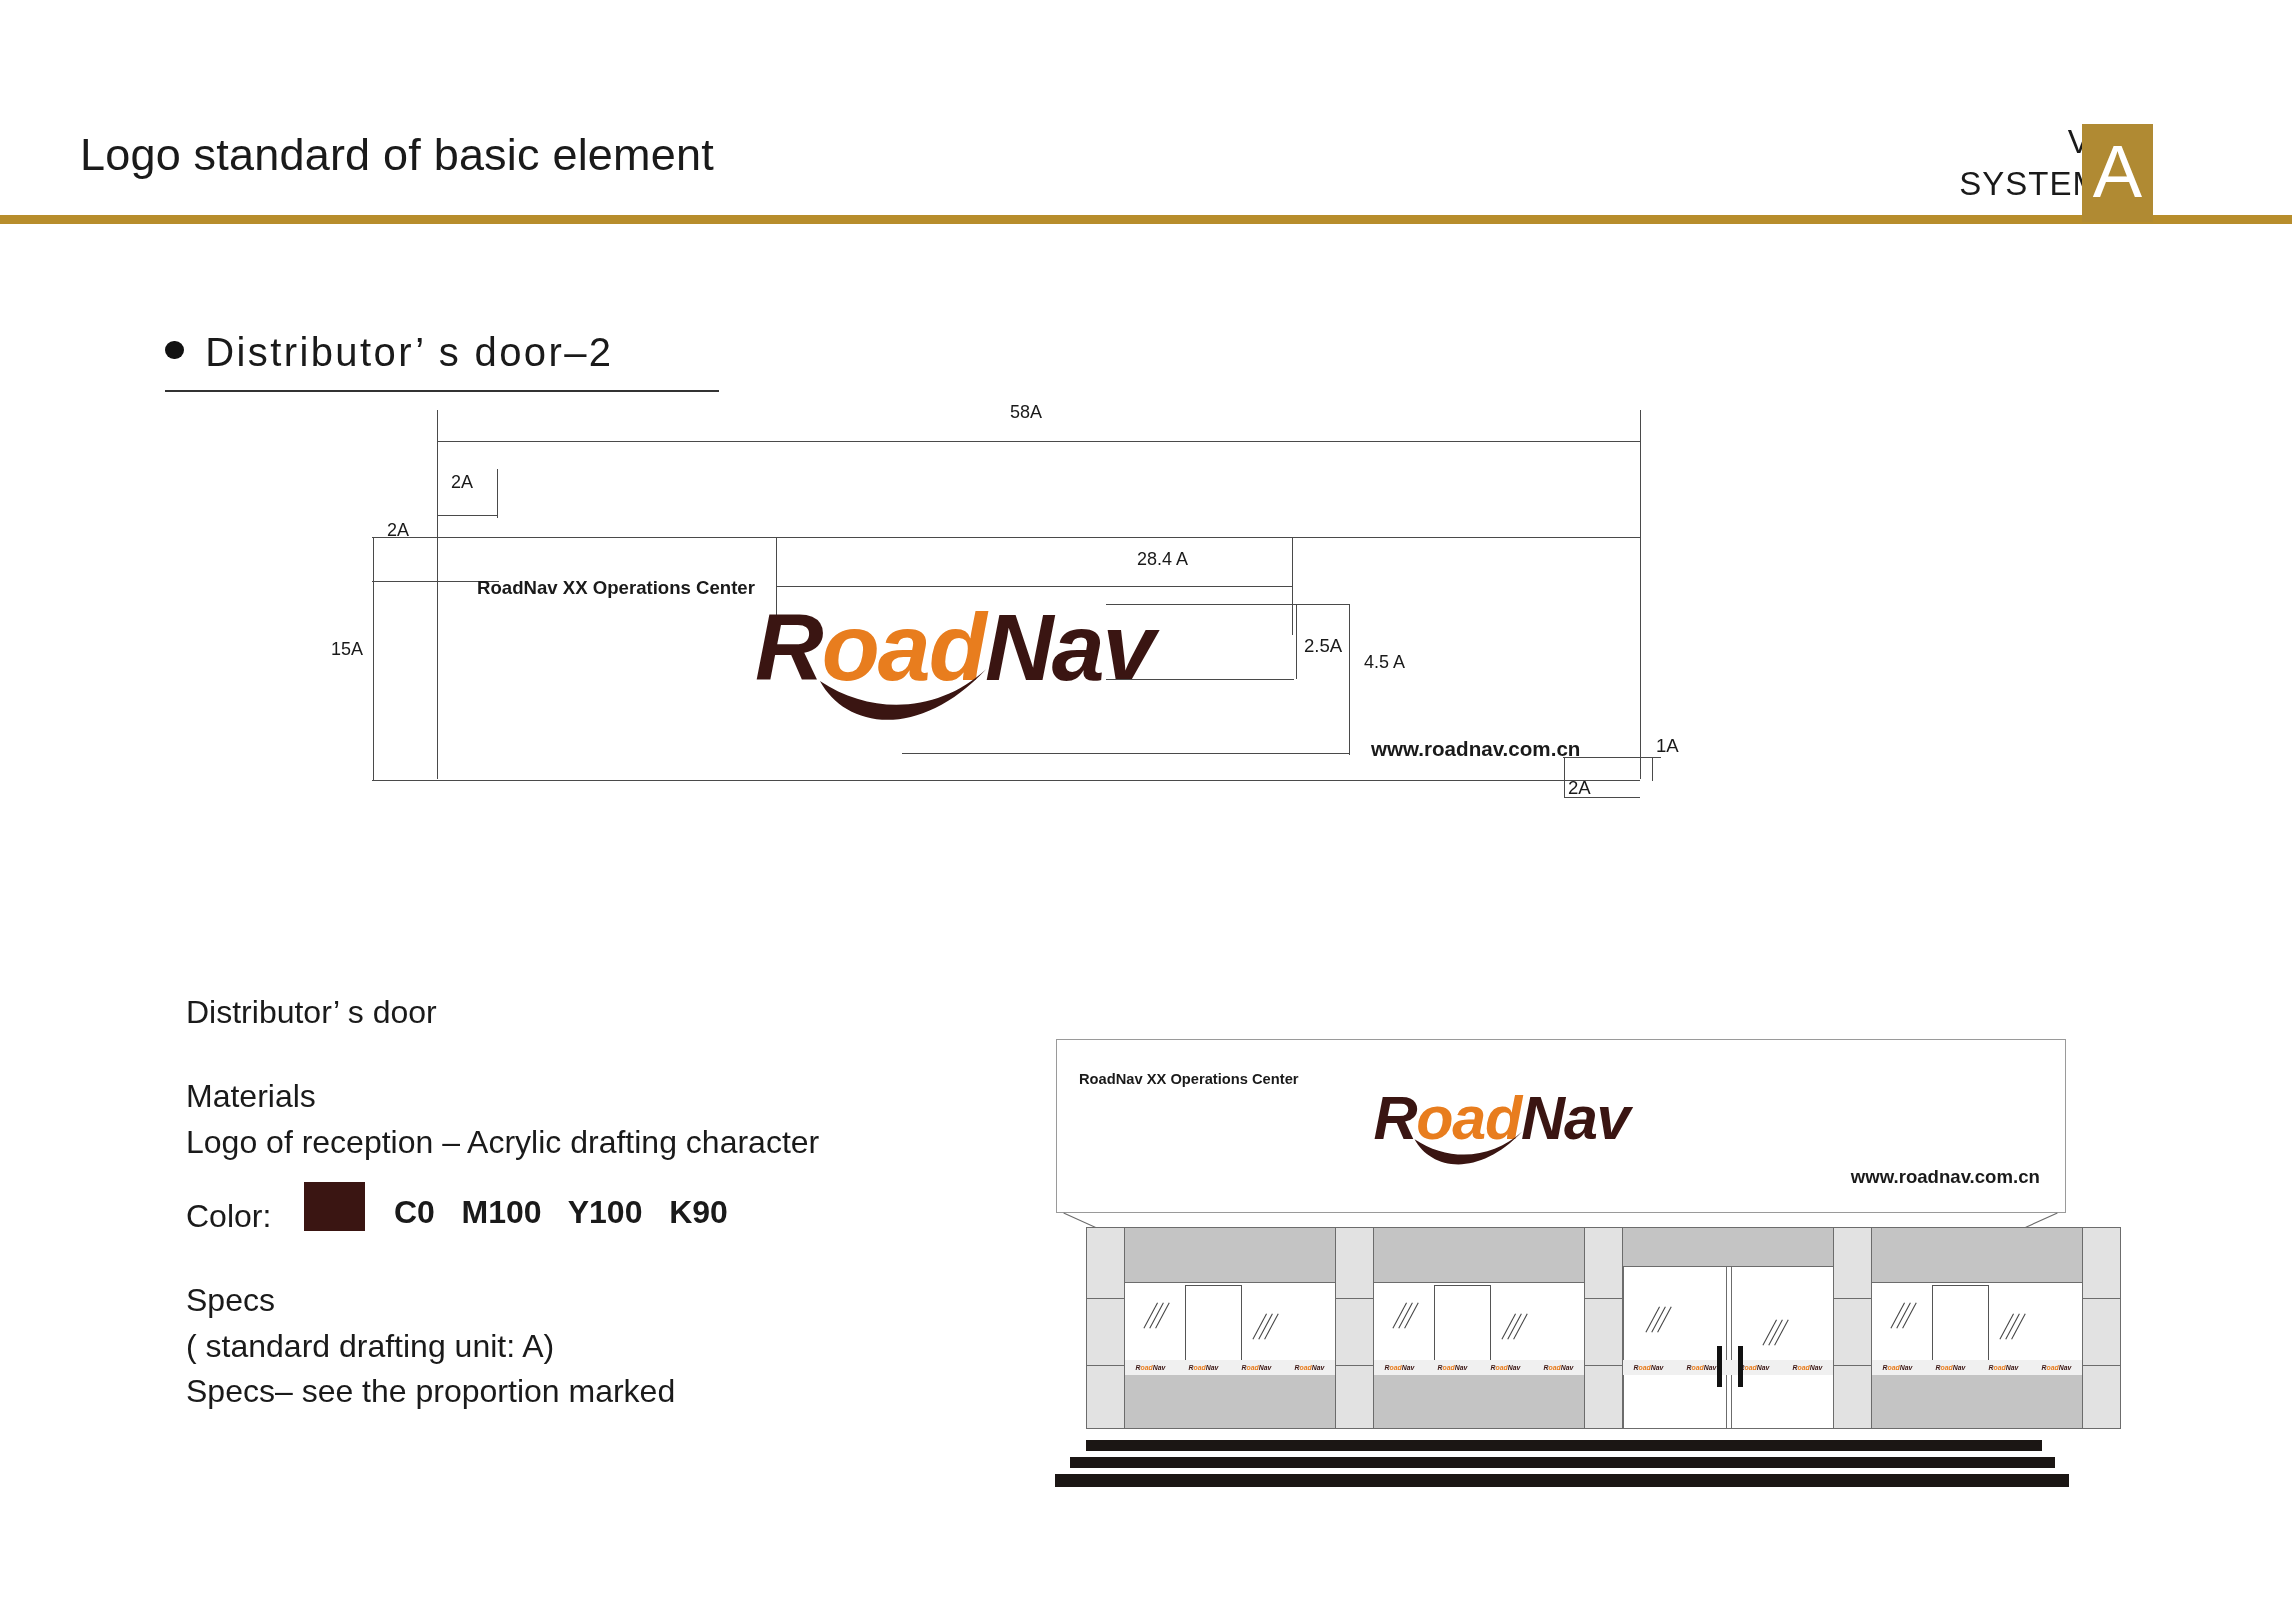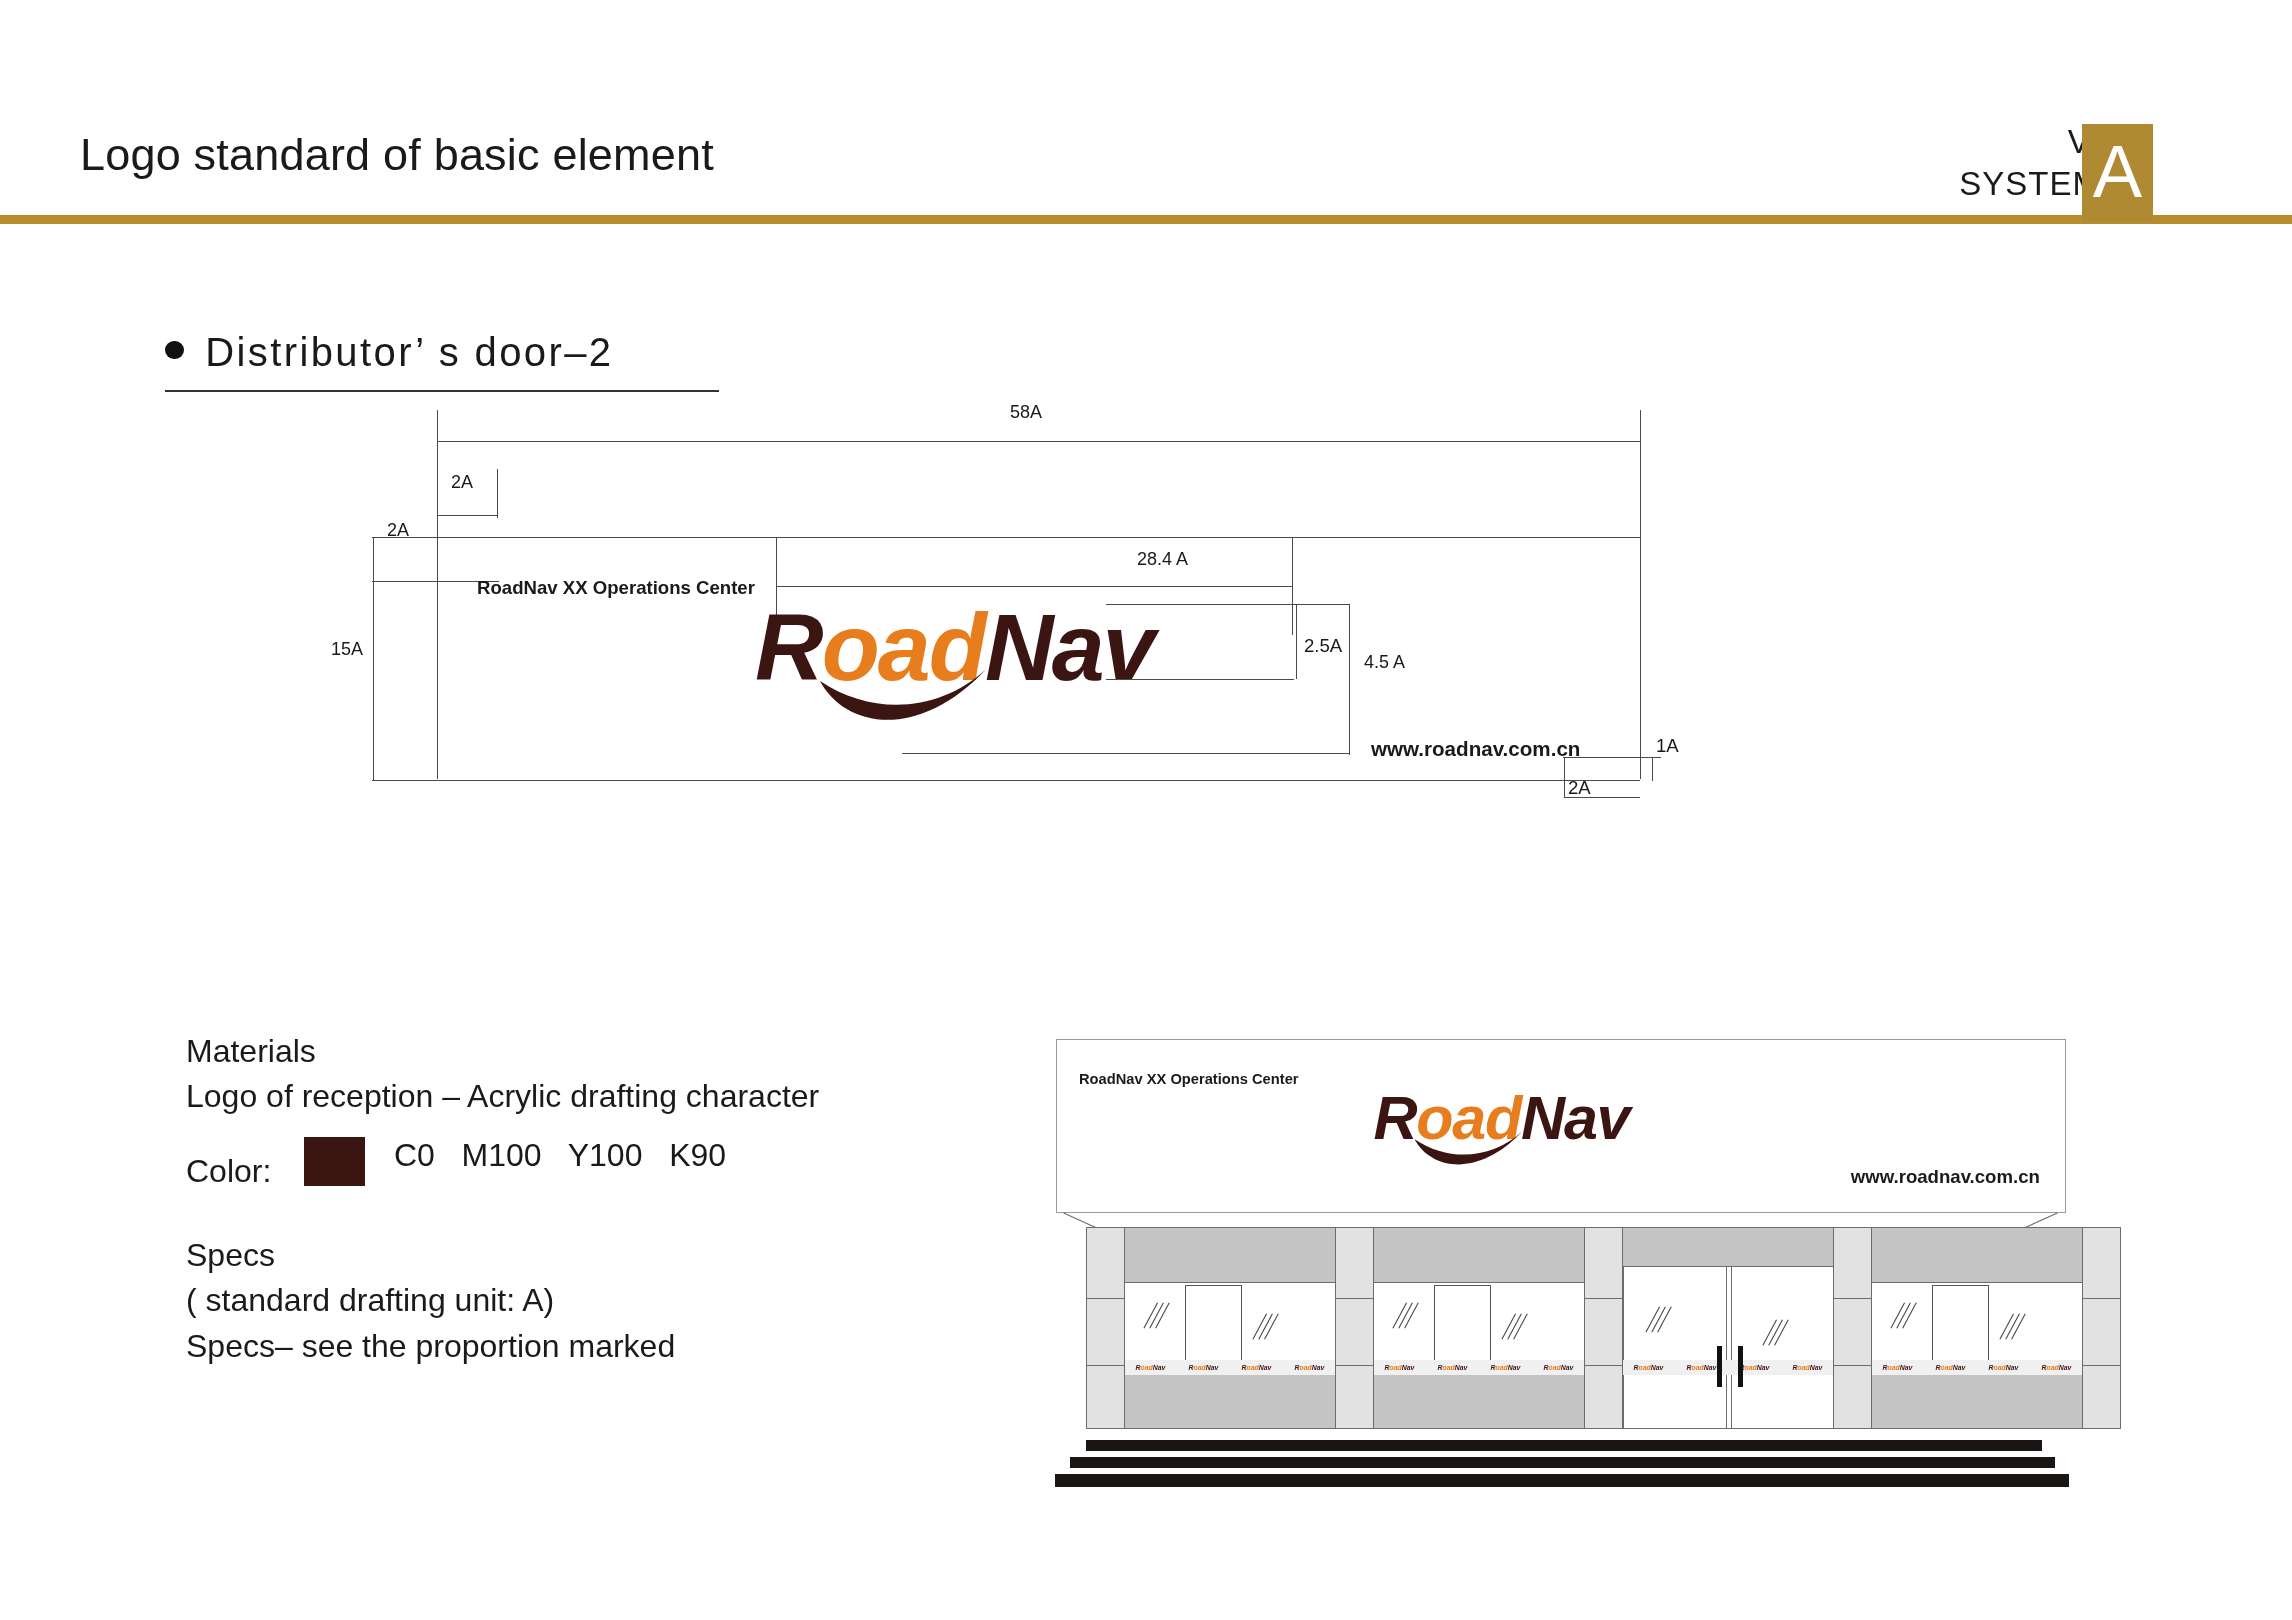--- a/index.html
+++ b/index.html
@@ -66,21 +66,21 @@
   .rn-orange { color: #e87d1e; }
   .rn-swoosh { position: absolute; pointer-events: none; }
 
   
   #spec-block { position: absolute; left: 186px; top: 990px; width: 804px; }
   .spec-h { font-size: 32px; line-height: 1.42; }
   .spec-p { font-size: 32px; line-height: 1.42; }
   .spec-gap { height: 39px; }
   #color-row { margin-top: 17px; display: flex; align-items: flex-start; }
   #color-label { font-size: 32px; width: 118px; padding-top: 15.7px; }
-  .swatch-line { display: flex; align-items: flex-start; margin-bottom: 7.8px; }
+  .swatch-line { display: flex; align-items: flex-end; margin-bottom: 7.8px; font-weight: bold; }
   .swatch { width: 61px; height: 49px; margin-right: 29px; }
   .swatch-vals { font-size: 32px; white-space: pre; }
 
   
   #storefront { position: absolute; left: 1029px; top: 1019px; width: 1098px; height: 470px; }
   #sign-panel {
     position: absolute; left: 27.4px; top: 19.6px; width: 1010px; height: 174px;
     background: #ffffff; border: 1px solid #9a9a9a;
   }
   #sign-subtitle { position: absolute; left: 21.6px; top: 31px; font-size: 14.7px; font-weight: 700; }
@@ -173,20 +173,21 @@
   <div class="dlabel sm" style="left:1656px; top:323px;">1A</div>
   <div class="dline h" style="left:1563px; top:345px; width:98px;"></div>
   <div class="dline v" style="left:1652px; top:345px; height:23.5px;"></div>
 
   <div class="dlabel sm" style="left:1568px; top:365px;">2A</div>
   <div class="dline v" style="left:1564px; top:345px; height:41px;"></div>
   <div class="dline h" style="left:1564px; top:385px; width:76px;"></div>
 </div>
 
 <div id="spec-block">
+  <div class="spec-h">Distributor’ s door</div>
   <div class="spec-gap"></div>
   <div class="spec-h">Materials</div>
   <div class="spec-p">Logo of reception –  Acrylic drafting character</div>
 
   <div id="color-row">
     <div id="color-label">Color:</div>
     <div>
       <div class="swatch-line">
         <div class="swatch" style="background:#3a1512;"></div>
         <div class="swatch-vals">C0   M100   Y100   K90</div>

